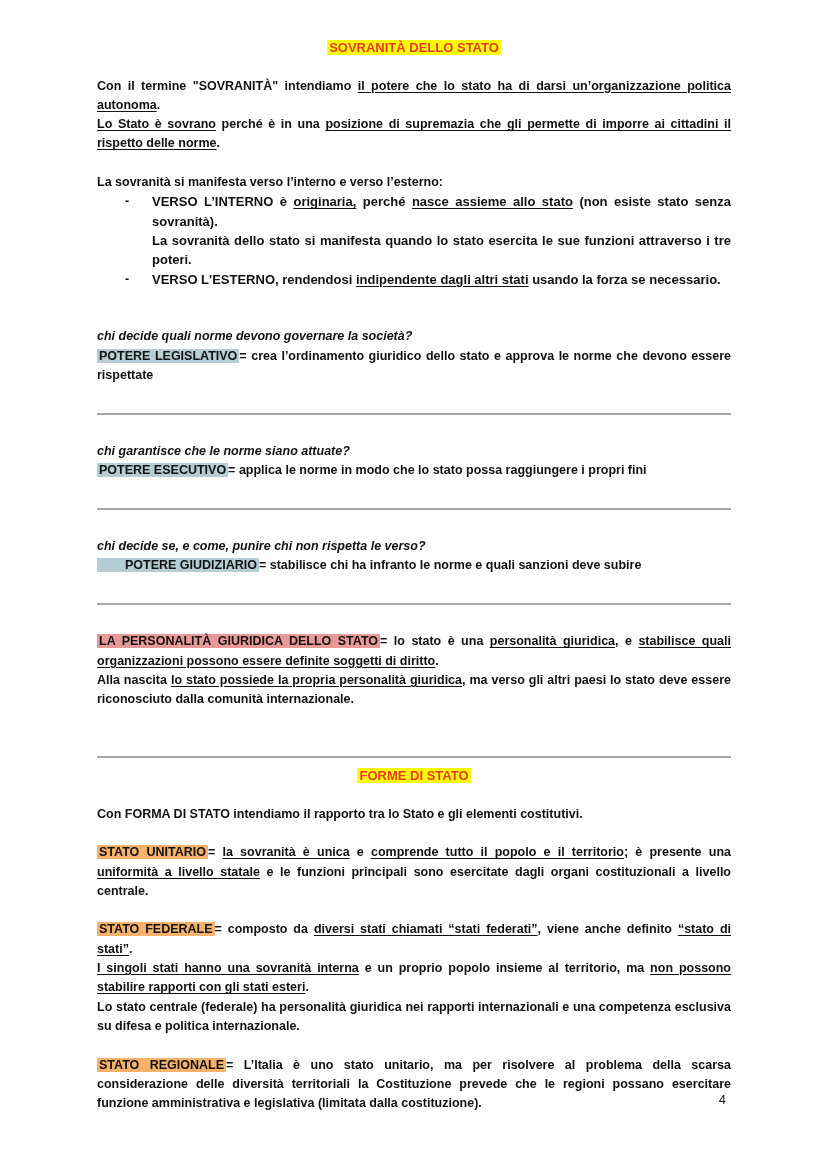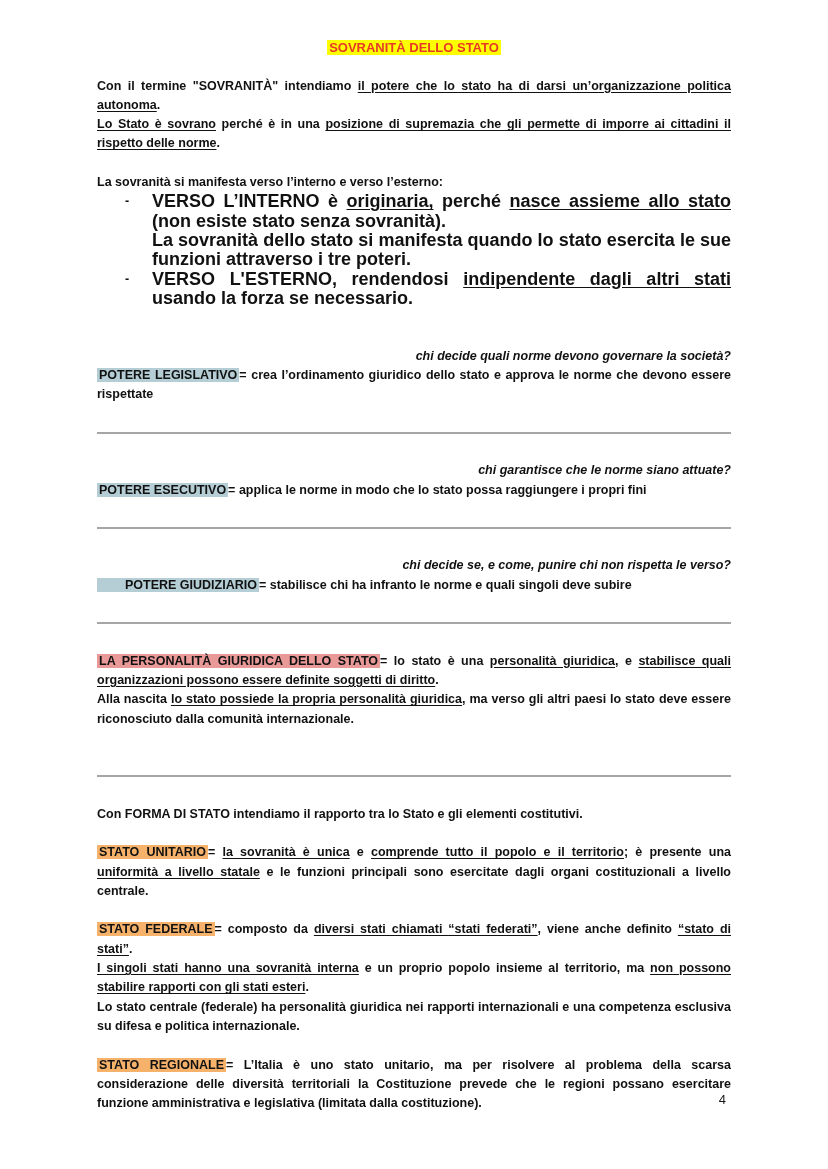--- a/index.html
+++ b/index.html
@@ -18,21 +18,21 @@
     top: 38px;
     width: 634px;
   }
   .para {
     font-size: 12.5px;
     font-weight: 700;
     line-height: 19.3px;
     text-align: justify;
     margin: 0;
   }
-  .para.qa { font-style: italic; text-align: right; }
+  .para.qa { font-style: italic; text-align: left; }
   .title {
     font-size: 13px;
     font-weight: 700;
     line-height: 19.3px;
     text-align: center;
     margin: 0;
   }
   .blank { height: 19.3px; }
   .rule {
     height: 0;
@@ -43,21 +43,21 @@
   .li { display: flex; }
   .dash {
     flex: 0 0 27px;
     margin-left: 28px;
     font-size: 12.5px;
     font-weight: 700;
     line-height: 19.3px;
   }
   .li-body {
     flex: 1 1 auto;
-    font-size: 18px;
+    font-size: 13px;
     font-weight: 700;
     line-height: 19.3px;
     text-align: justify;
   }
   .u { text-decoration: underline; text-underline-offset: 2px; }
   .hl { padding: 0 2px; }
   .footer-num {
     position: absolute;
     top: 1092px;
     right: 102px;
@@ -93,29 +93,30 @@
       <p class="para"><span class="hl" style="background-color: rgb(181, 205, 212);">POTERE LEGISLATIVO</span><span>= crea l’ordinamento giuridico dello stato e approva le norme che devono essere rispettate</span></p>
       <div class="blank"></div>
       <div class="rule" style="border-top-color: rgb(166, 166, 166);"></div>
       <div class="blank"></div>
       <p class="para qa"><span>chi garantisce che le norme siano attuate?</span></p>
       <p class="para"><span class="hl" style="background-color: rgb(181, 205, 212);">POTERE ESECUTIVO</span><span>= applica le norme in modo che lo stato possa raggiungere i propri fini</span></p>
       <div class="blank"></div>
       <div class="rule" style="border-top-color: rgb(166, 166, 166);"></div>
       <div class="blank"></div>
       <p class="para qa"><span>chi decide se, e come, punire chi non rispetta le verso?</span></p>
-      <p class="para"><span class="hl" style="background-color: rgb(181, 205, 212); padding-left: 28px;">POTERE GIUDIZIARIO</span><span>= stabilisce chi ha infranto le norme e quali singoli deve subire</span></p>
+      <p class="para"><span class="hl" style="background-color: rgb(181, 205, 212); padding-left: 28px;">POTERE GIUDIZIARIO</span><span>= stabilisce chi ha infranto le norme e quali sanzioni deve subire</span></p>
       <div class="blank"></div>
       <div class="rule" style="border-top-color: rgb(166, 166, 166);"></div>
       <div class="blank"></div>
       <p class="para"><span class="hl" style="background-color: rgb(234, 153, 153); margin-top: 40px;">LA PERSONALITÀ GIURIDICA DELLO STATO</span><span>= lo stato è una </span><span class="u">personalità giuridica</span><span>, e </span><span class="u">stabilisce quali organizzazioni possono essere definite soggetti di diritto</span><span>.</span></p>
       <p class="para"><span>Alla nascita </span><span class="u">lo stato possiede la propria personalità giuridica</span><span>, ma verso gli altri paesi lo stato deve essere riconosciuto dalla comunità internazionale.</span></p>
       <div class="blank"></div>
       <div class="blank"></div>
       <div class="rule" style="border-top-color: rgb(166, 166, 166);"></div>
+      <div class="title"><span class="hl" style="background-color: rgb(255, 255, 0); color: rgb(230, 58, 39);">FORME DI STATO</span></div>
       <div class="blank"></div>
       <p class="para"><span>Con FORMA DI STATO intendiamo il rapporto tra lo Stato e gli elementi costitutivi.</span></p>
       <div class="blank"></div>
       <p class="para"><span class="hl" style="background-color: rgb(246, 178, 107);">STATO UNITARIO</span><span>= </span><span class="u">la sovranità è unica</span><span> e </span><span class="u">comprende tutto il popolo e il territorio</span><span>; è presente una </span><span class="u">uniformità a livello statale</span><span> e le funzioni principali sono esercitate dagli organi costituzionali a livello centrale.</span></p>
       <div class="blank"></div>
       <p class="para"><span class="hl" style="background-color: rgb(246, 178, 107);">STATO FEDERALE</span><span>= composto da </span><span class="u">diversi stati chiamati “stati federati”</span><span>, viene anche definito </span><span class="u">“stato di stati”</span><span>.</span></p>
       <p class="para"><span class="u">I singoli stati hanno una sovranità interna</span><span> e un proprio popolo insieme al territorio, ma </span><span class="u">non possono stabilire rapporti con gli stati esteri</span><span>.</span></p>
       <p class="para"><span>Lo stato centrale (federale) ha personalità giuridica nei rapporti internazionali e una competenza esclusiva su difesa e politica internazionale.</span></p>
       <div class="blank"></div>
       <p class="para"><span class="hl" style="background-color: rgb(246, 178, 107);">STATO REGIONALE</span><span>= L’Italia è uno stato unitario, ma per risolvere al problema della scarsa considerazione delle diversità territoriali la Costituzione prevede che le regioni possano esercitare funzione amministrativa e legislativa (limitata dalla costituzione).</span></p>

